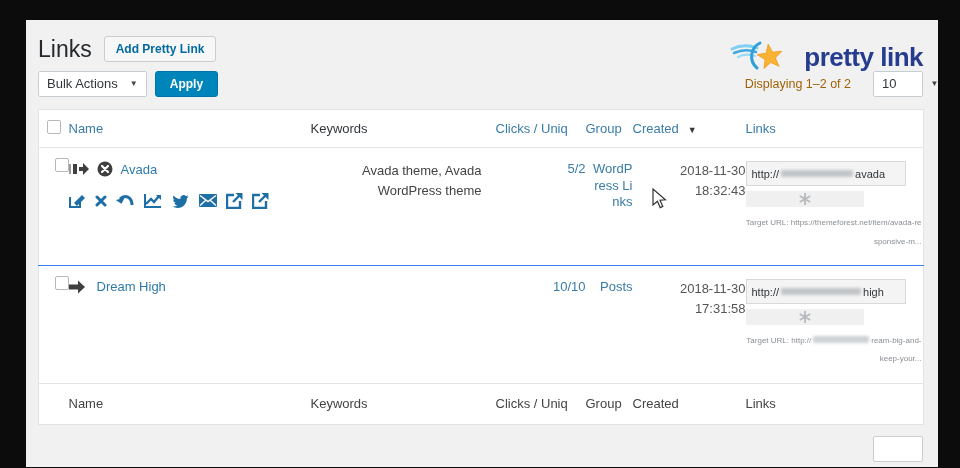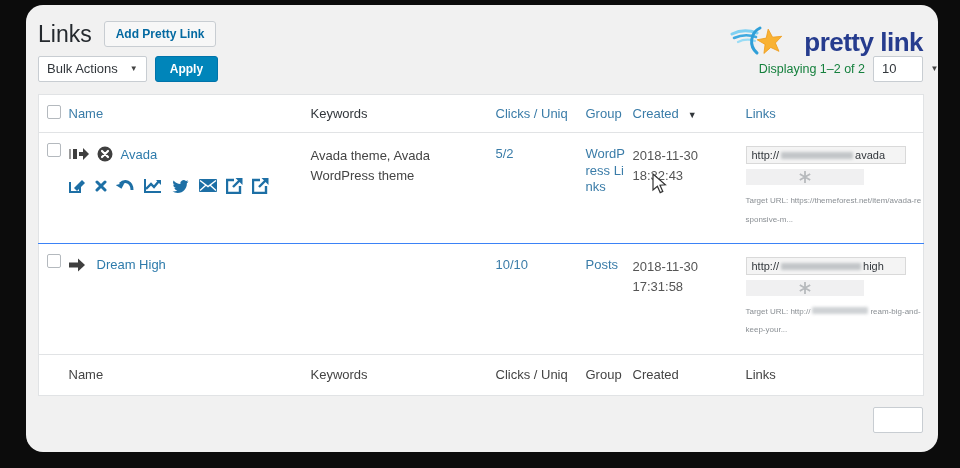--- a/index.html
+++ b/index.html
@@ -1,18 +1,18 @@
 <!DOCTYPE html>
 <html><head>
 <meta charset="utf-8">
 <style>
   * { margin:0; padding:0; box-sizing:border-box; }
   body { width:960px; height:468px; font-family:"Liberation Sans", sans-serif; background:#0c0c0c; }
   .screen { position:relative; width:960px; height:468px; background:#0c0c0c; overflow:hidden; }
-  .frame { position:absolute; left:26px; top:5px; width:912px; height:447px; background:#f1f1f1; overflow:hidden;border-radius:17px; }
+  .frame { position:absolute; left:26px; top:20px; width:912px; height:447px; background:#f1f1f1; overflow:hidden; }
   .content { padding:0 15px 0 12px; position:relative; }
 
   
   .title-row { display:flex; align-items:center; margin-top:13px; height:32px; }
   .page-title { font-size:23px; font-weight:400; color:#24292e; }
   .add-btn { margin-left:12px; background:#f7f7f7; border:1px solid #c8cdd2; border-radius:3px;
              color:#0369a1; font-size:12px; font-weight:700; padding:5px 11px; cursor:pointer; }
 
   
   .logo { position:absolute; right:15px; top:4px; display:flex; align-items:center; }
@@ -24,51 +24,51 @@
   .btn-primary { background:#0085ba; border:1px solid #0073aa; color:#fff; font-size:12px; font-weight:600;
                  border-radius:3px; padding:5px 10px; margin-left:4px; cursor:pointer; }
 
   
   .toolbar-row { display:flex; justify-content:space-between; align-items:center; margin-top:5px; height:27px; }
   .tb-left, .tb-right { display:flex; align-items:center; }
   .select { background:#fff; border:1px solid #c8cdd2; border-radius:2px; height:26px; display:inline-flex;
             align-items:center; padding:0 8px; font-size:13px; color:#32373c; cursor:pointer; }
   .select .caret { font-size:8px; color:#444; margin-left:12px; }
   .apply-btn { margin-left:8px; padding:5px 14px; }
-  .displaying { font-size:12.5px; color:#15803d; margin-right:8px; }
+  .displaying { font-size:12.5px; color:#a16207; margin-right:22px; }
   .pp-select { width:50px; justify-content:space-between;gap:22px; }
 
   
   table { width:885px; border-collapse:collapse; table-layout:fixed; background:#fff;
           border:1px solid #e1e3e5; margin-top:12px; }
   td, th { vertical-align:top; text-align:left; font-weight:400; }
   thead th { padding:11px 4px 10px 0; font-size:13px; }
   thead tr { border-bottom:1px solid #e1e3e5; }
   tfoot tr { border-top:1px solid #e1e3e5; }
   tfoot td { padding:12px 4px 12px 0; font-size:13px; color:#444; }
   .col-link { color:#3a7ca8; text-decoration:none; cursor:pointer; }
   .col-plain { color:#32373c; }
   .sort-arrow { font-size:9px; color:#32373c; margin-left:9px; }
   .cb-cell { padding:10px 0 0 8px; }
   .checkbox { display:inline-block; width:14px; height:14px; background:#fff; border:1px solid #b4b9be;
               border-radius:2px; cursor:pointer; }
   tbody td { padding-top:13px; font-size:13px; }
   tbody tr.row-2 { border-top:1px solid #3b82f6; }
-  .row-1 td, .row-2 td { padding-bottom:14px; }
+  .row-1 td, .row-2 td { padding-bottom:14px;text-align:right; }
   .group-head { word-break:break-all; line-height:1.25; display:inline-block; width:42px; }
 
   .name-line { display:flex; align-items:center; }
   .name-link { color:#2e7bab; font-size:13px; cursor:pointer; margin-left:8px; }
   .row-actions { display:flex; align-items:center; margin-top:15px; }
   .row-actions .act { margin-right:9px; cursor:pointer; display:inline-flex; }
 
   .kw { color:#444; line-height:1.55; padding-right:14px; }
   .created { color:#555; line-height:1.5; }
 
-  .linkbox { width:160px; height:18px; background:#f4f4f4; border:1px solid #d9d9d9; font-size:11px;
+  .linkbox { width:160px; height:25px; background:#f4f4f4; border:1px solid #d9d9d9; font-size:11px;
              color:#32373c; display:flex; align-items:center; padding:0 5px; overflow:hidden; white-space:nowrap; cursor:text; }
   .redact { display:inline-block; height:7px; border-radius:1px; background:#c2c5c8; filter:blur(1.6px); margin:0 2px; }
   .copy-strip { width:118px; height:16px; background:#f0f0f1; margin-top:5px; display:flex;
                 align-items:center; justify-content:center; cursor:pointer; }
   .target { width:176px; font-size:8px; color:#8a8f94; margin-top:7px; line-height:2.3; word-break:break-all; }
 
   .pager-row { display:flex; justify-content:flex-end; align-items:center; margin-top:11px; }
 
   .cursor { position:absolute; left:626px; top:168px; pointer-events:none; }
 </style>

